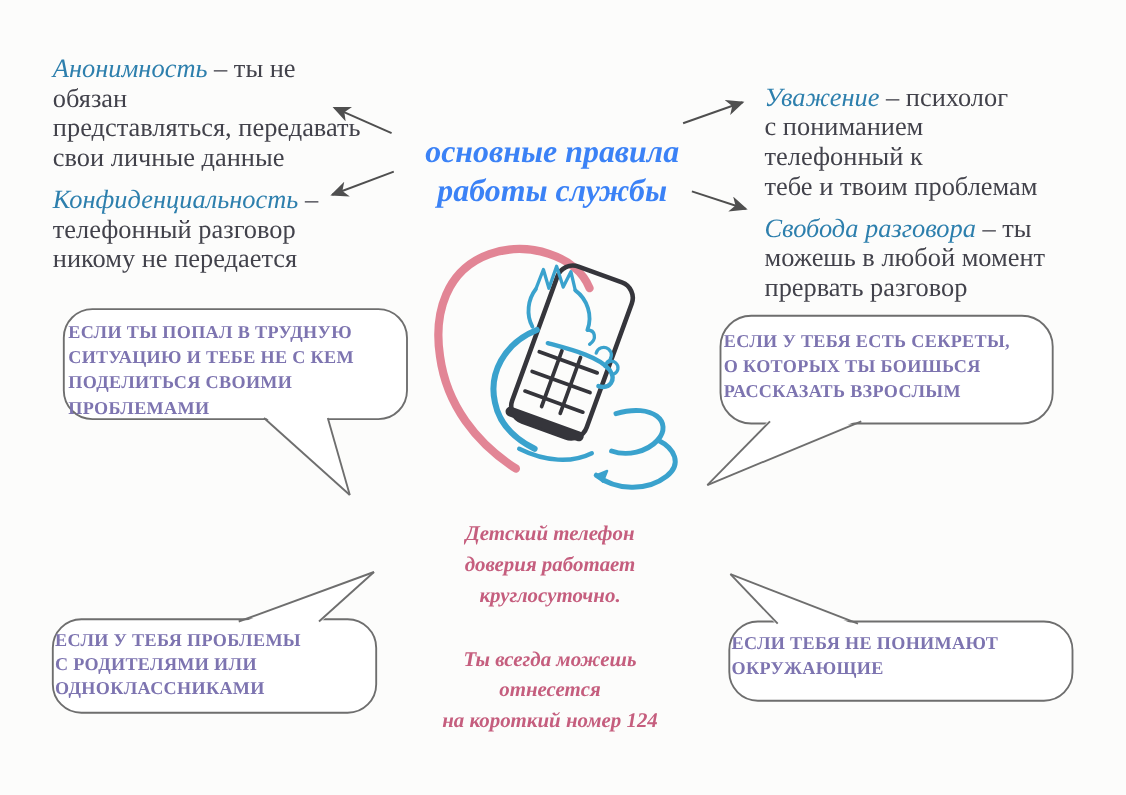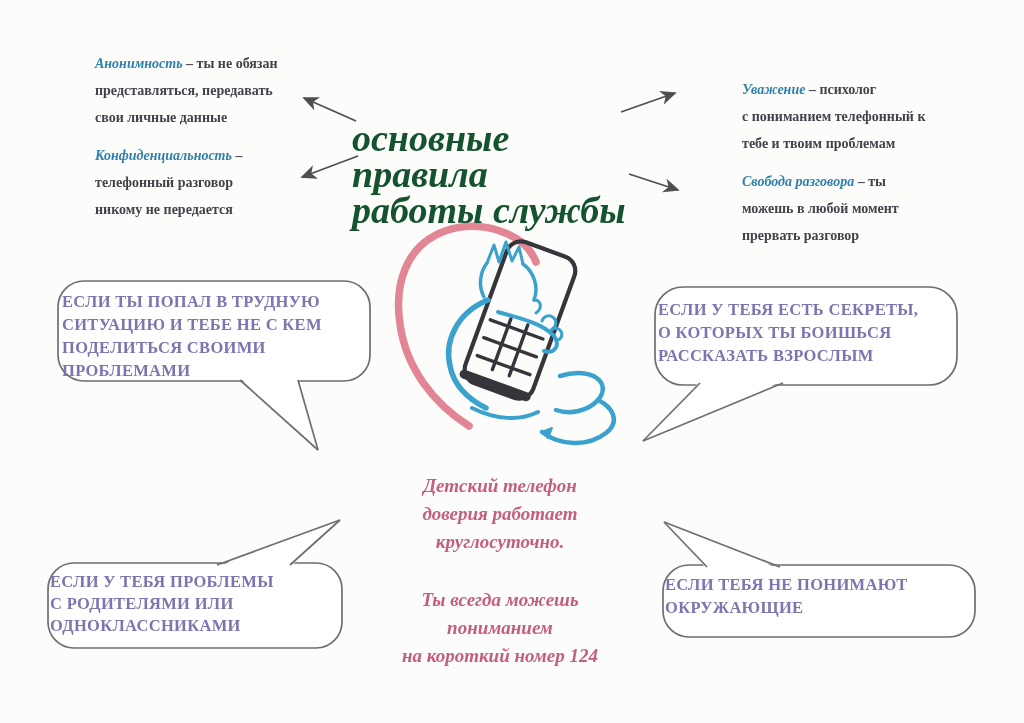--- a/index.html
+++ b/index.html
@@ -5,29 +5,29 @@
   html,body{margin:0;padding:0;}
   body{
     width:1024px;height:723px;position:relative;overflow:hidden;
     background:#fcfcfb;
     font-family:"Liberation Serif", serif;
   }
   .art{position:absolute;left:0;top:0;width:1024px;height:723px;}
   .txt{position:absolute;}
 
   
-  .rules{font-weight:bold;font-size:14px;line-height:27px;color:#42424b;margin-left:47px;}
+  .rules{font-weight:normal;font-size:24px;line-height:27px;color:#42424b;}
   .rule{margin-bottom:11px;}
   .kw{color:#2d7fad;font-style:italic;}
 
   
   .title{
-    left:352px;top:120px;width:300px;text-align:left;
-    font-weight:bold;font-style:italic;font-size:38px;line-height:36px;
-    color:#14532d;
+    left:352px;top:120px;width:300px;text-align:center;
+    font-weight:bold;font-style:italic;font-size:29px;line-height:36px;
+    color:#3b82f6;
   }
 
   
   .bubble-txt{
     text-align:left;font-weight:bold;font-size:16.5px;
     color:#7d74b0;letter-spacing:.3px;
   }
   .bt-tl{left:62px;top:290px;width:306px;line-height:23px;}
   .bt-tr{left:658px;top:298px;width:298px;line-height:23px;}
   .bt-bl{left:50px;top:571px;width:270px;line-height:22px;}
@@ -176,16 +176,16 @@
 </div>
 
 <div class="txt message">
   <div>
     <span>Детский телефон</span><br>
     <span>доверия работает</span><br>
     <span>круглосуточно.</span>
   </div>
   <div class="para2">
     <span>Ты всегда можешь</span><br>
-    <span>пониманием</span><br>
+    <span>отнесется</span><br>
     <span>на короткий номер 124</span>
   </div>
 </div>
 
 </body></html>

